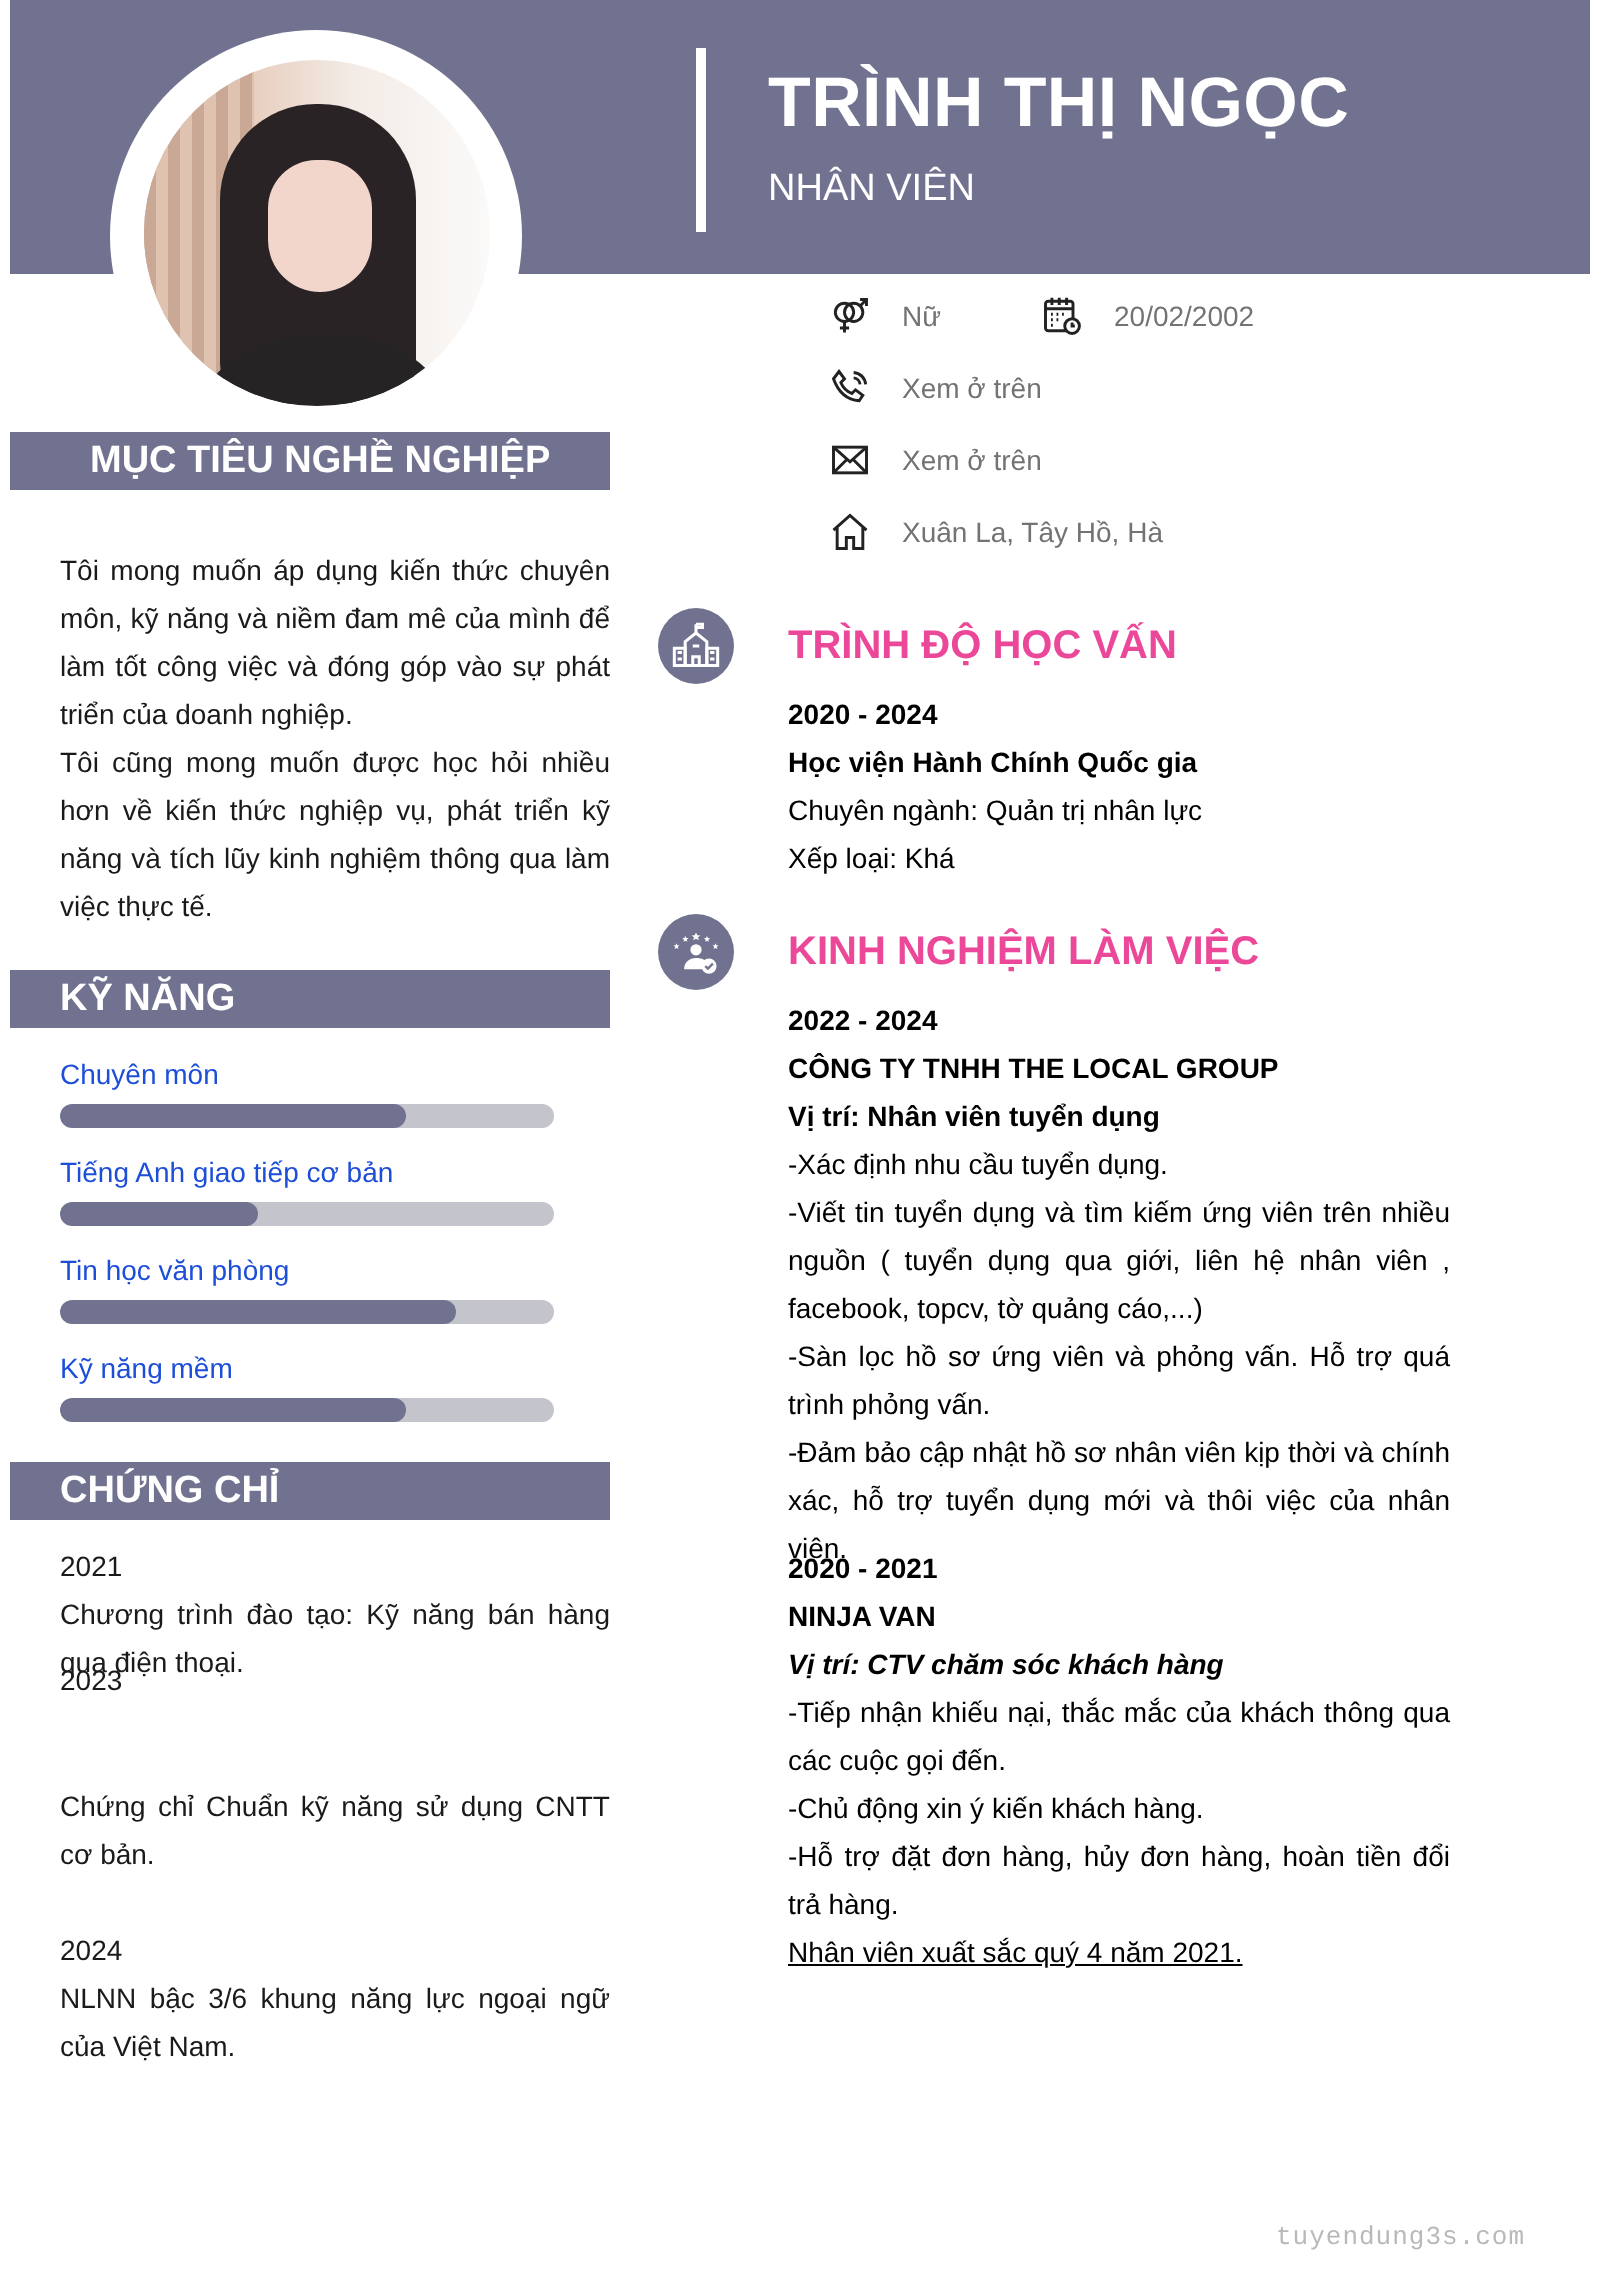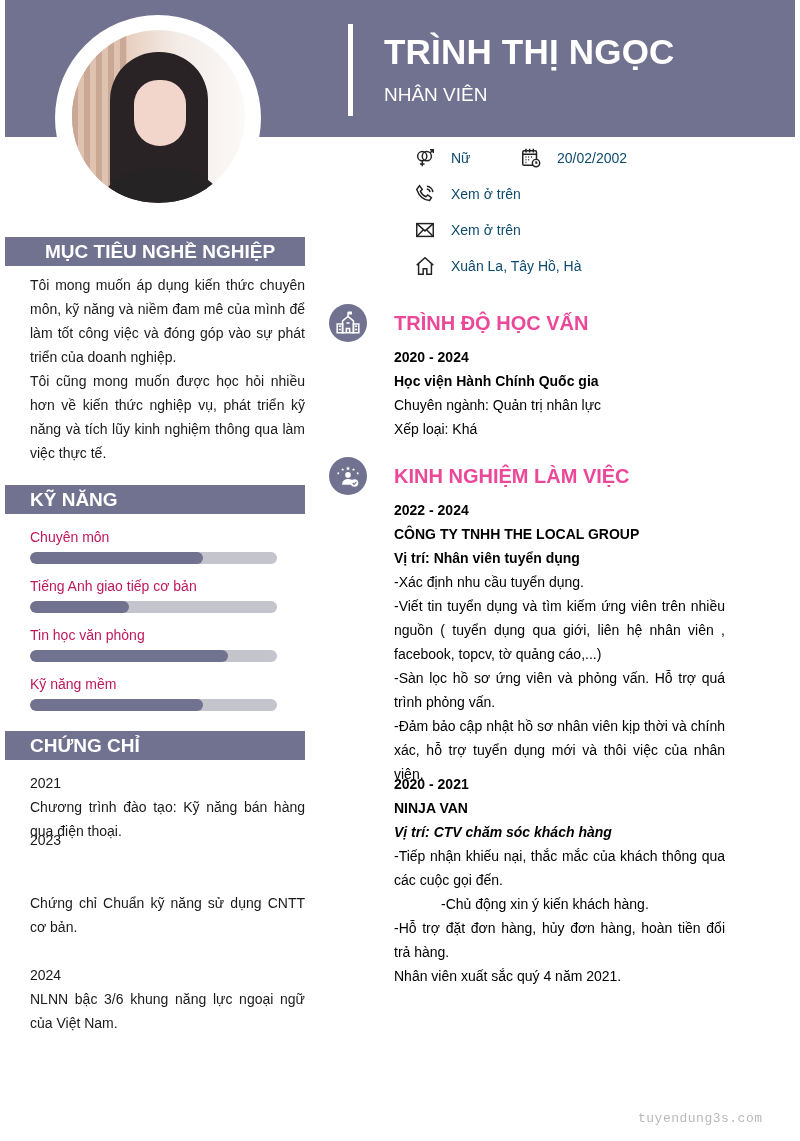--- a/index.html
+++ b/index.html
@@ -13,28 +13,28 @@
   .avatar .hair { position: absolute; left: 38px; top: 22px; width: 98px; height: 150px; border-radius: 48px 48px 20px 20px; background: #2a2325; }
   .avatar .face { position: absolute; left: 62px; top: 50px; width: 52px; height: 66px; border-radius: 26px 26px 28px 28px; background: #f2d6cc; }
   .avatar .shirt { position: absolute; left: 20px; top: 138px; width: 140px; height: 60px; border-radius: 60px 60px 0 0; background: #262325; }
   .avatar .curtain { position: absolute; left: 0; top: 0; width: 55px; height: 173px;
             background: repeating-linear-gradient(90deg, #c9a896 0 6px, #e0c2b0 6px 12px); }
 
   .title-bar { position: absolute; left: 348px; top: 24px; width: 5px; height: 92px; background: #ffffff; }
   .name { position: absolute; left: 384px; top: 32px; font-size: 35px; font-weight: 700; color: #ffffff; letter-spacing: 0.2px; white-space: nowrap; }
   .job { position: absolute; left: 384px; top: 84px; font-size: 19px; color: #ffffff; white-space: nowrap; }
 
-  .contact { position: absolute; left: 414px; font-size: 14px; color: #0c4a6e; display: flex; align-items: center; white-space: nowrap; }
+  .contact { position: absolute; left: 414px; font-size: 14px; color: #737373; display: flex; align-items: center; white-space: nowrap; }
   .contact .ic { width: 22px; height: 22px; display: inline-flex; align-items: center; justify-content: center; margin-right: 15px; }
   .contact svg { width: 22px; height: 22px; }
 
   .left-head { position: absolute; left: 5px; width: 300px; height: 29px; background: #717290; color: #ffffff; font-size: 19px; font-weight: 700; padding-left: 25px; line-height: 29px; white-space: nowrap; }
   .para { position: absolute; left: 30px; width: 275px; font-size: 14px; line-height: 24px; text-align: justify; color: #1a1a1a; }
 
-  .skill-label { position: absolute; left: 30px; font-size: 14px; color: #be185d; white-space: nowrap; }
+  .skill-label { position: absolute; left: 30px; font-size: 14px; color: #1d4ed8; white-space: nowrap; }
   .track { position: absolute; left: 30px; width: 247px; height: 12px; border-radius: 6px; background: #c3c4cc; overflow: hidden; }
   .fill { height: 12px; border-radius: 6px; background: #717290; }
 
   .sec-icon { position: absolute; left: 329px; width: 38px; height: 38px; border-radius: 50%; background: #717290; display: flex; align-items: center; justify-content: center; }
   .sec-icon svg { width: 26px; height: 26px; }
   .sec-title { position: absolute; left: 394px; font-size: 20px; font-weight: 700; color: #ec4899; white-space: nowrap; }
   .rline { position: absolute; left: 394px; width: 331px; font-size: 14px; line-height: 24px; color: #000000; text-align: justify; }
   .bold { font-weight: 700; }
 
   .watermark { position: absolute; left: 638px; top: 1111px; font-family: "Liberation Mono", "DejaVu Sans Mono", monospace; font-size: 13px; color: #b9b9b9; letter-spacing: 0.5px; }
@@ -95,21 +95,21 @@
 </div>
 <div class="contact" style="top:255px;">
   <span class="ic">
     <svg viewBox="0 0 24 24" fill="none" stroke="#222" stroke-width="1.6">
         <path d="M3 11L12 3l9 8M5 9.5V21h5v-6h4v6h5V9.5"></path>
       </svg>
   </span>
   <span>Xuân La, Tây Hồ, Hà</span>
 </div>
 
-<div class="left-head" style="top:237px;padding-left:40px;">MỤC TIÊU NGHỀ NGHIỆP</div>
+<div class="left-head" style="top:216px;padding-left:40px;">MỤC TIÊU NGHỀ NGHIỆP</div>
 <div class="para" style="top:273px;">Tôi mong muốn áp dụng kiến thức chuyên môn, kỹ năng và niềm đam mê của mình để làm tốt công việc và đóng góp vào sự phát triển của doanh nghiệp.</div>
 <div class="para" style="top:369px;">Tôi cũng mong muốn được học hỏi nhiều hơn về kiến thức nghiệp vụ, phát triển kỹ năng và tích lũy kinh nghiệm thông qua làm việc thực tế.</div>
 
 <div class="left-head" style="top:485px;">KỸ NĂNG</div>
 
 <div class="skill-label" style="top:529px;">Chuyên môn</div>
 <div class="track" style="top:552px;">
     <div class="fill" style="width:70%;"></div>
   </div>
 
@@ -166,17 +166,17 @@
 <div class="rline bold" style="top:546px;">Vị trí: Nhân viên tuyển dụng</div>
 <div class="rline" style="top:570px;">-Xác định nhu cầu tuyển dụng.</div>
 <div class="rline" style="top:594px;">-Viết tin tuyển dụng và tìm kiếm ứng viên trên nhiều nguồn ( tuyển dụng qua giới, liên hệ nhân viên , facebook, topcv, tờ quảng cáo,...)</div>
 <div class="rline" style="top:666px;">-Sàn lọc hồ sơ ứng viên và phỏng vấn. Hỗ trợ quá trình phỏng vấn.</div>
 <div class="rline" style="top:714px;">-Đảm bảo cập nhật hồ sơ nhân viên kịp thời và chính xác, hỗ trợ tuyển dụng mới và thôi việc của nhân viên.</div>
 
 <div class="rline bold" style="top:772px;">2020 - 2021</div>
 <div class="rline bold" style="top:796px;">NINJA VAN</div>
 <div class="rline bold" style="top:820px;font-style:italic;">Vị trí: CTV chăm sóc khách hàng</div>
 <div class="rline" style="top:844px;">-Tiếp nhận khiếu nại, thắc mắc của khách thông qua các cuộc gọi đến.</div>
-<div class="rline" style="top:892px;margin-left:47px;">-Chủ động xin ý kiến khách hàng.</div>
+<div class="rline" style="top:892px;">-Chủ động xin ý kiến khách hàng.</div>
 <div class="rline" style="top:916px;">-Hỗ trợ đặt đơn hàng, hủy đơn hàng, hoàn tiền đổi trả hàng.</div>
-<div class="rline" style="top:964px;">Nhân viên xuất sắc quý 4 năm 2021.</div>
+<div class="rline" style="top:964px;text-decoration:underline;">Nhân viên xuất sắc quý 4 năm 2021.</div>
 
 <div class="watermark">tuyendung3s.com</div>
 
 </body></html>

